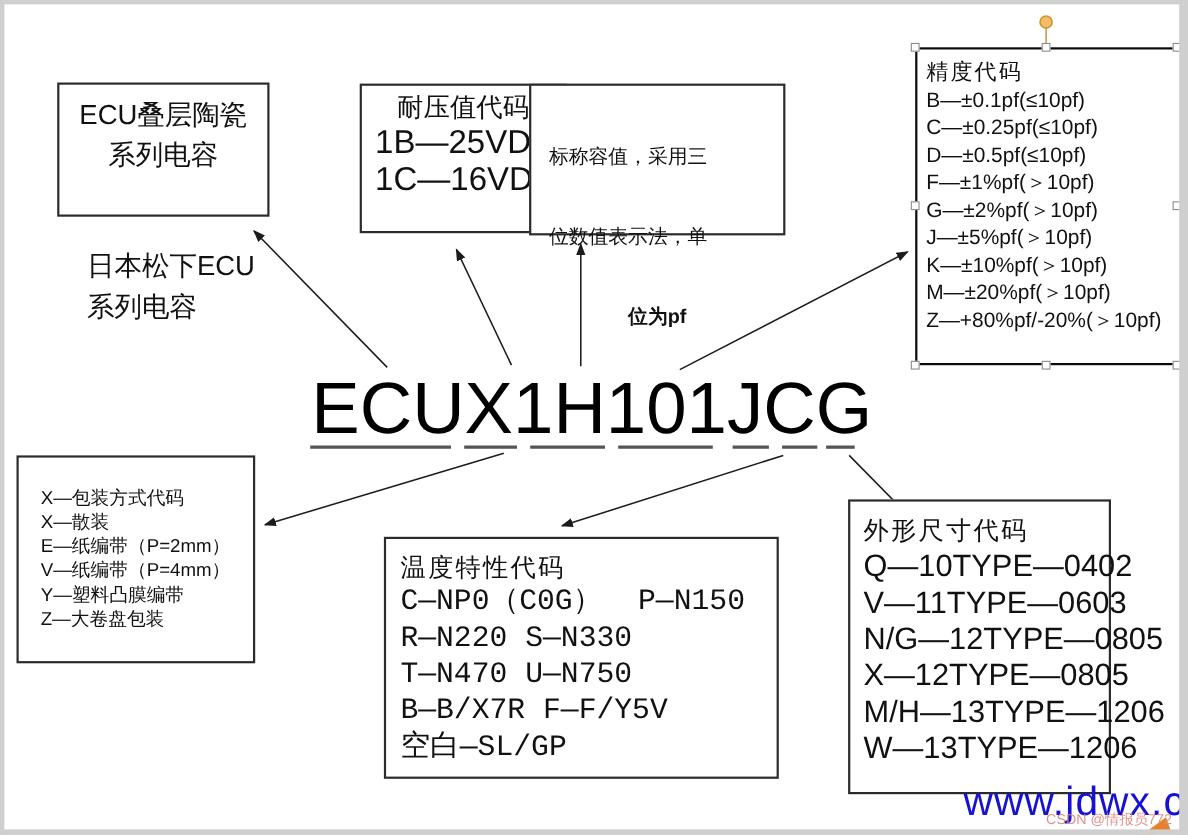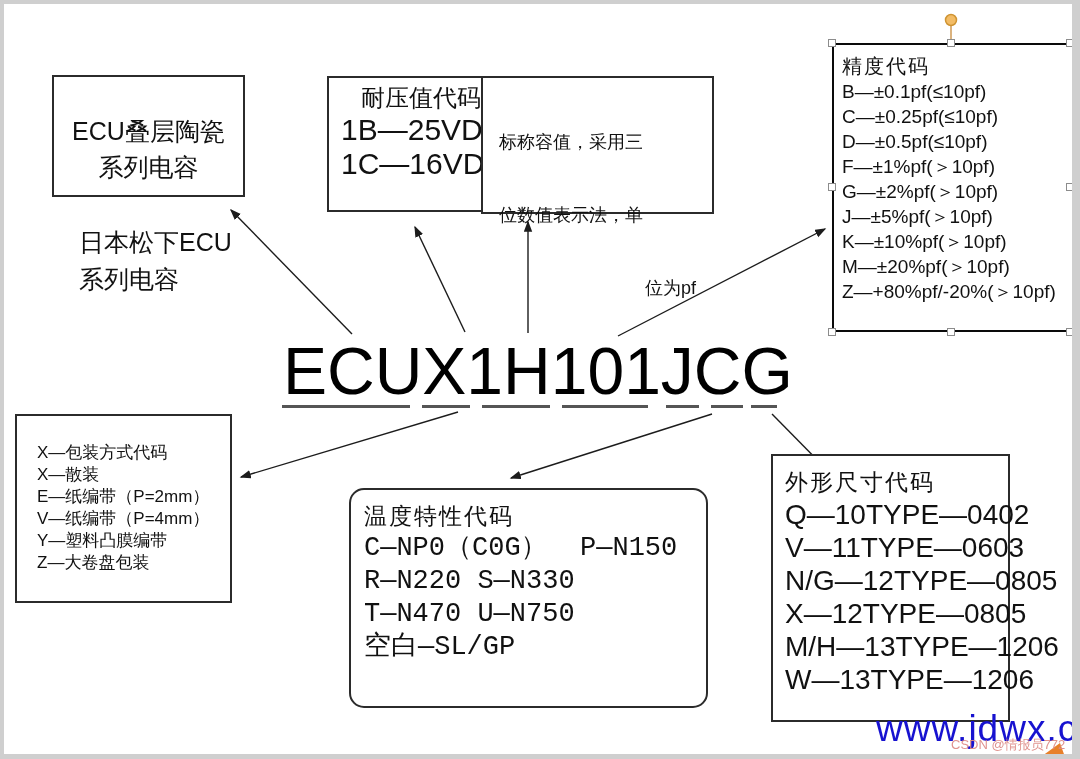--- a/index.html
+++ b/index.html
@@ -9,46 +9,46 @@
   .edge.top{left:0;top:0;width:1080px;height:4px;}
   .edge.left{left:0;top:0;width:4px;height:759px;}
   .edge.right{left:1072px;top:0;width:8px;height:759px;}
   .edge.bottom{left:0;top:754px;width:1080px;height:5px;}
 
   .box{position:absolute;background:#fff;border:2px solid #2b2b2b;box-sizing:border-box;}
   .bline{white-space:pre;}
 
   
   .series{left:52px;top:75px;width:193px;height:122px;text-align:center;
-          font-size:25px;padding-top:36px;line-height:36px;}
+          font-size:25px;padding-top:10px;line-height:36px;}
   
   .series-note{position:absolute;left:79px;top:224px;font-size:25px;line-height:37px;}
 
   
   .voltage{left:282px;top:76px;width:188px;height:136px;padding:4px 0 0 12px;margin-left:45px;}
   .voltage .title{font-size:24px;text-align:center;line-height:31px;margin-right:12px;}
   .voltage .bline{font-size:30px;line-height:34px;}
 
   
   .capacitance{left:481px;top:76px;width:233px;height:138px;padding:9px 0 0 16px;}
   .capacitance .bline{font-size:18px;line-height:35px;margin-top:38px;}
-  .capacitance .bline.center{text-align:right;margin-right:16px;}
+  .capacitance .bline.center{text-align:center;margin-right:16px;font-weight:bold;}
 
   
   .precision{left:832px;top:43px;width:282px;height:289px;border:2px solid #0a0a0a;
              padding:9px 0 0 8px;overflow:visible;}
   .precision .title{font-size:20px;line-height:25px;letter-spacing:2px;}
   .precision .bline{font-size:19px;line-height:25px;}
 
   
   .packaging{left:15px;top:414px;width:217px;height:189px;padding:26px 0 0 20px;}
   .packaging .bline{font-size:17px;line-height:22px;}
 
   
-  .temperature{left:349px;top:488px;width:359px;height:220px;padding:11px 0 11px 13px;border-radius:15px;}
+  .temperature{left:349px;top:488px;width:359px;height:220px;padding:11px 0 11px 13px;}
   .temperature .title{font-size:23px;line-height:31px;letter-spacing:2px;}
   .temperature .bline{font-size:27px;line-height:33px;font-family:Liberation Mono, monospace;}
 
   
   .sizebox{left:771px;top:454px;width:239px;height:268px;padding:11px 0 0 12px;}
   .sizebox .title{font-size:23px;line-height:31px;letter-spacing:2px;}
   .sizebox .bline{font-size:28px;line-height:33px;}
 
   .part-number{position:absolute;left:283px;top:336px;font-size:66px;letter-spacing:0px;
                line-height:70px;color:#000;}
@@ -152,20 +152,21 @@
     <div class="bline">V—纸编带（P=4mm）</div>
     <div class="bline">Y—塑料凸膜编带</div>
     <div class="bline">Z—大卷盘包装</div>
   </div>
 
   <div class="box temperature">
     <div class="title">温度特性代码</div>
     <div class="bline">C—NP0（C0G）  P—N150</div>
     <div class="bline">R—N220 S—N330</div>
     <div class="bline">T—N470 U—N750</div>
+    <div class="bline">B—B/X7R F—F/Y5V</div>
     <div class="bline">空白—SL/GP</div>
   </div>
 
   <div class="box sizebox">
     <div class="title">外形尺寸代码</div>
     <div class="bline">Q—10TYPE—0402</div>
     <div class="bline">V—11TYPE—0603</div>
     <div class="bline">N/G—12TYPE—0805</div>
     <div class="bline">X—12TYPE—0805</div>
     <div class="bline">M/H—13TYPE—1206</div>

